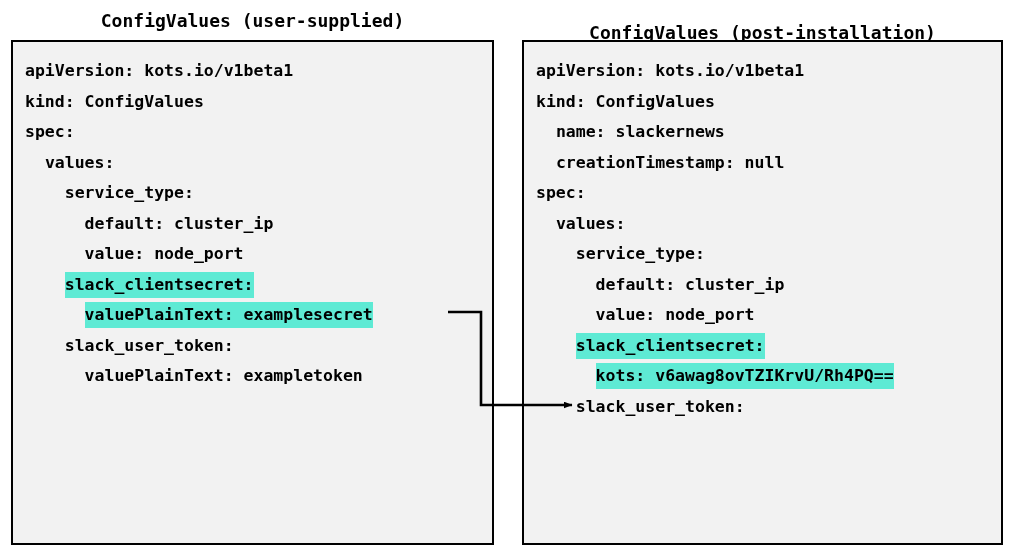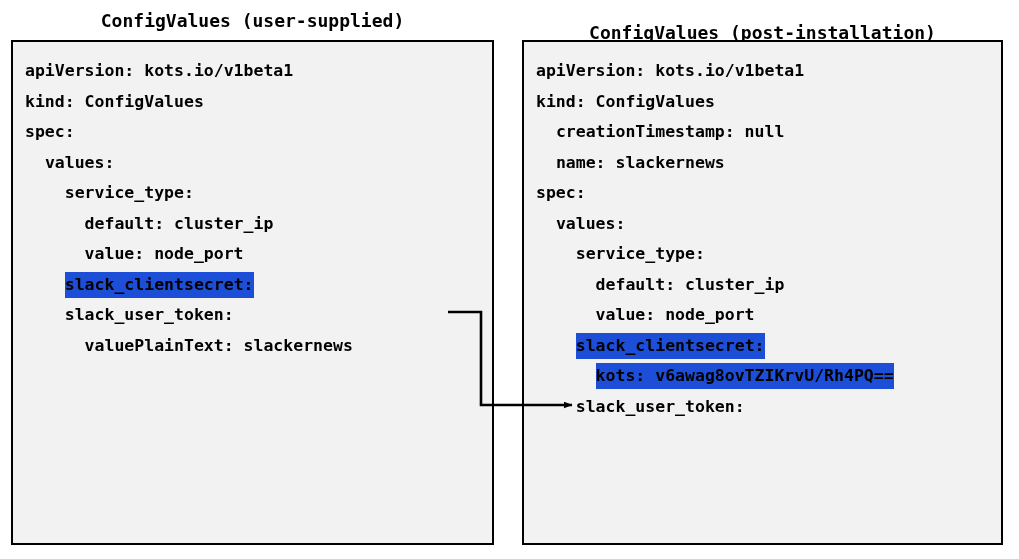--- a/index.html
+++ b/index.html
@@ -66,21 +66,21 @@
     padding-left: 12px;
     box-sizing: border-box;
   }
 
   .yaml-line > .seg {
     display: inline;
     white-space: pre;
     padding: 3px 0px 4px 0px;
   }
   .yaml-line > .seg.hl {
-    background: #1d4ed8;
+    background: #5eead4;
     box-shadow: 0 0 0 0 #fce3ab;
   }
 
   
   .connector {
     position: absolute;
     left: 0;
     top: 0;
     width: 1019px;
     height: 559px;
@@ -99,31 +99,32 @@
   <div class="yaml-box" id="box-left">
     <div class="yaml-lines" id="left-lines">
         <div class="yaml-line"><span class="seg">apiVersion: kots.io/v1beta1</span></div>
         <div class="yaml-line"><span class="seg">kind: ConfigValues</span></div>
         <div class="yaml-line"><span class="seg">spec:</span></div>
         <div class="yaml-line"><span class="seg">  </span><span class="seg">values:</span></div>
         <div class="yaml-line"><span class="seg">    </span><span class="seg">service_type:</span></div>
         <div class="yaml-line"><span class="seg">      </span><span class="seg">default: cluster_ip</span></div>
         <div class="yaml-line"><span class="seg">      </span><span class="seg">value: node_port</span></div>
         <div class="yaml-line"><span class="seg">    </span><span class="seg hl">slack_clientsecret:</span></div>
+        <div class="yaml-line"><span class="seg">      </span><span class="seg hl">valuePlainText: examplesecret</span></div>
         <div class="yaml-line"><span class="seg">    </span><span class="seg">slack_user_token:</span></div>
-        <div class="yaml-line"><span class="seg">      </span><span class="seg">valuePlainText: slackernews</span></div>
+        <div class="yaml-line"><span class="seg">      </span><span class="seg">valuePlainText: exampletoken</span></div>
       </div>
   </div>
 
   <div class="yaml-box" id="box-right">
     <div class="yaml-lines" id="right-lines">
         <div class="yaml-line"><span class="seg">apiVersion: kots.io/v1beta1</span></div>
         <div class="yaml-line"><span class="seg">kind: ConfigValues</span></div>
+        <div class="yaml-line"><span class="seg">  </span><span class="seg">name: slackernews</span></div>
         <div class="yaml-line"><span class="seg">  </span><span class="seg">creationTimestamp: null</span></div>
-        <div class="yaml-line"><span class="seg">  </span><span class="seg">name: slackernews</span></div>
         <div class="yaml-line"><span class="seg">spec:</span></div>
         <div class="yaml-line"><span class="seg">  </span><span class="seg">values:</span></div>
         <div class="yaml-line"><span class="seg">    </span><span class="seg">service_type:</span></div>
         <div class="yaml-line"><span class="seg">      </span><span class="seg">default: cluster_ip</span></div>
         <div class="yaml-line"><span class="seg">      </span><span class="seg">value: node_port</span></div>
         <div class="yaml-line"><span class="seg">    </span><span class="seg hl">slack_clientsecret:</span></div>
         <div class="yaml-line"><span class="seg">      </span><span class="seg hl">kots: v6awag8ovTZIKrvU/Rh4PQ==</span></div>
         <div class="yaml-line"><span class="seg">    </span><span class="seg">slack_user_token:</span></div>
       </div>
   </div>

